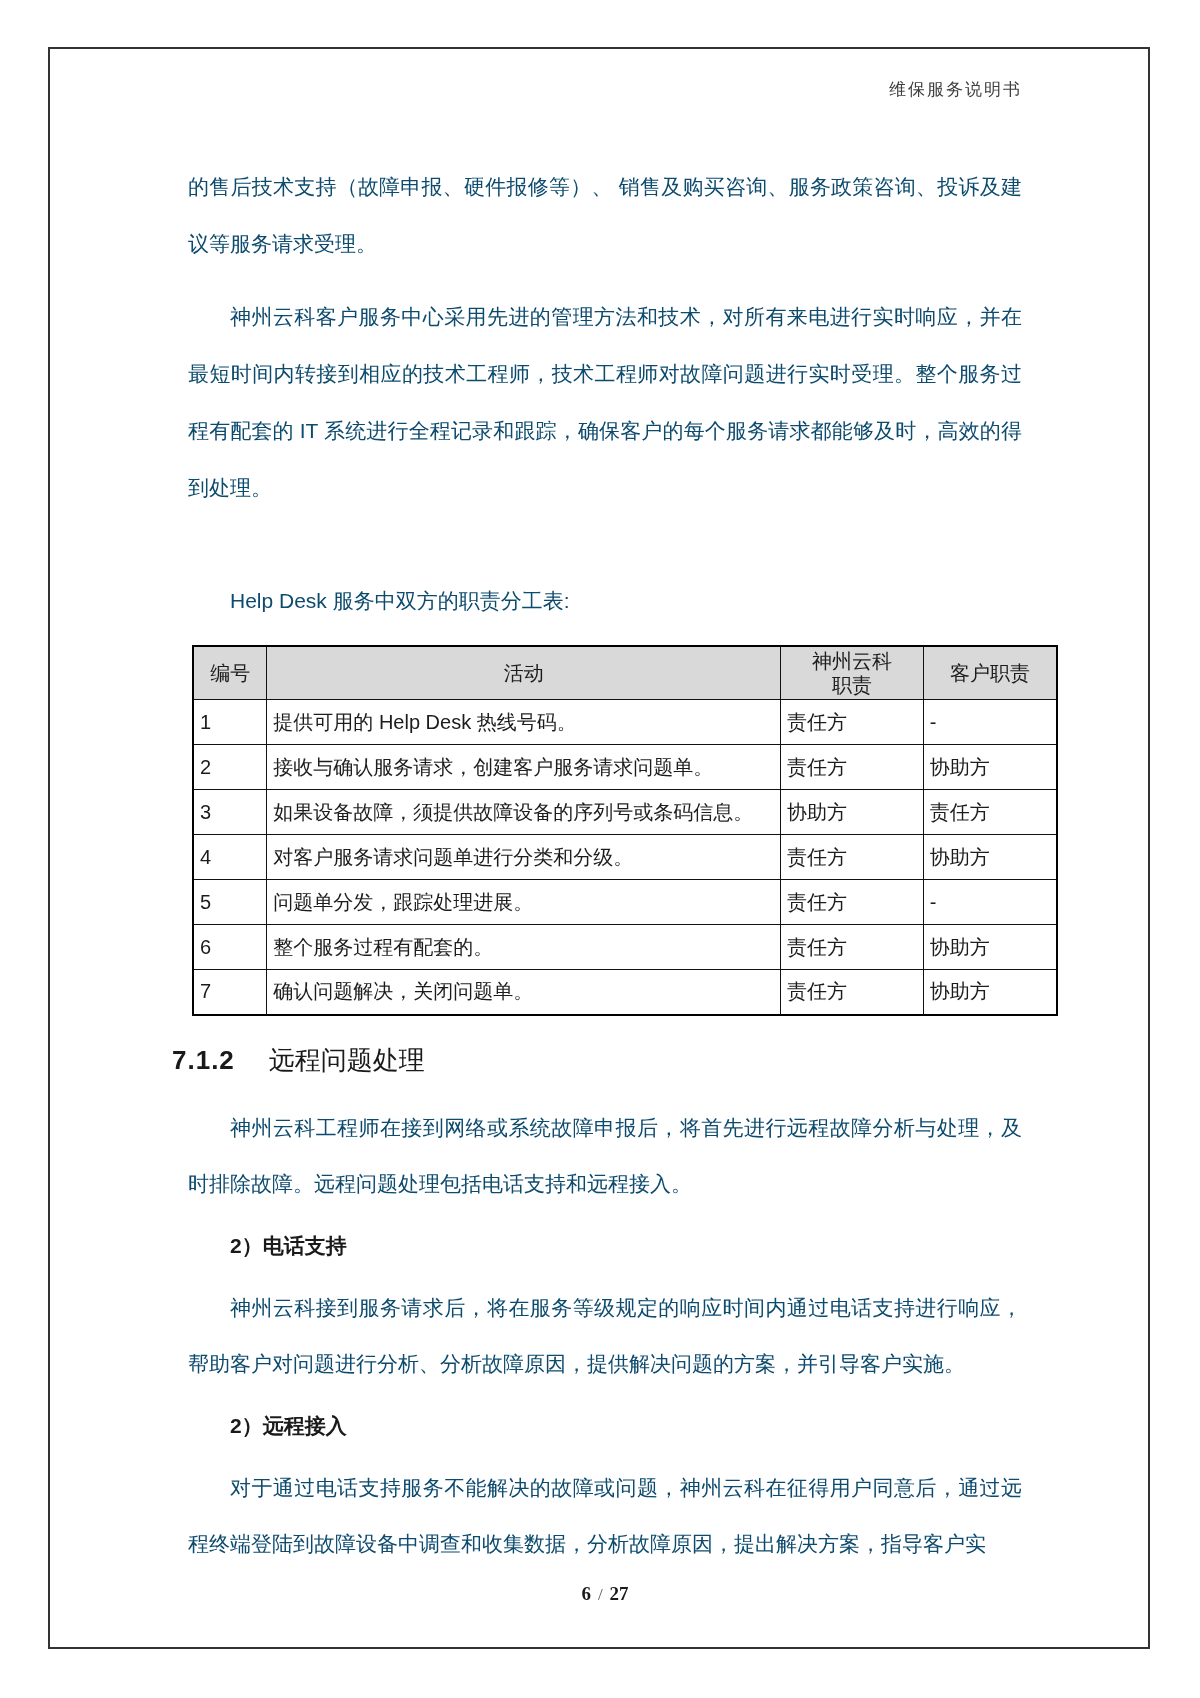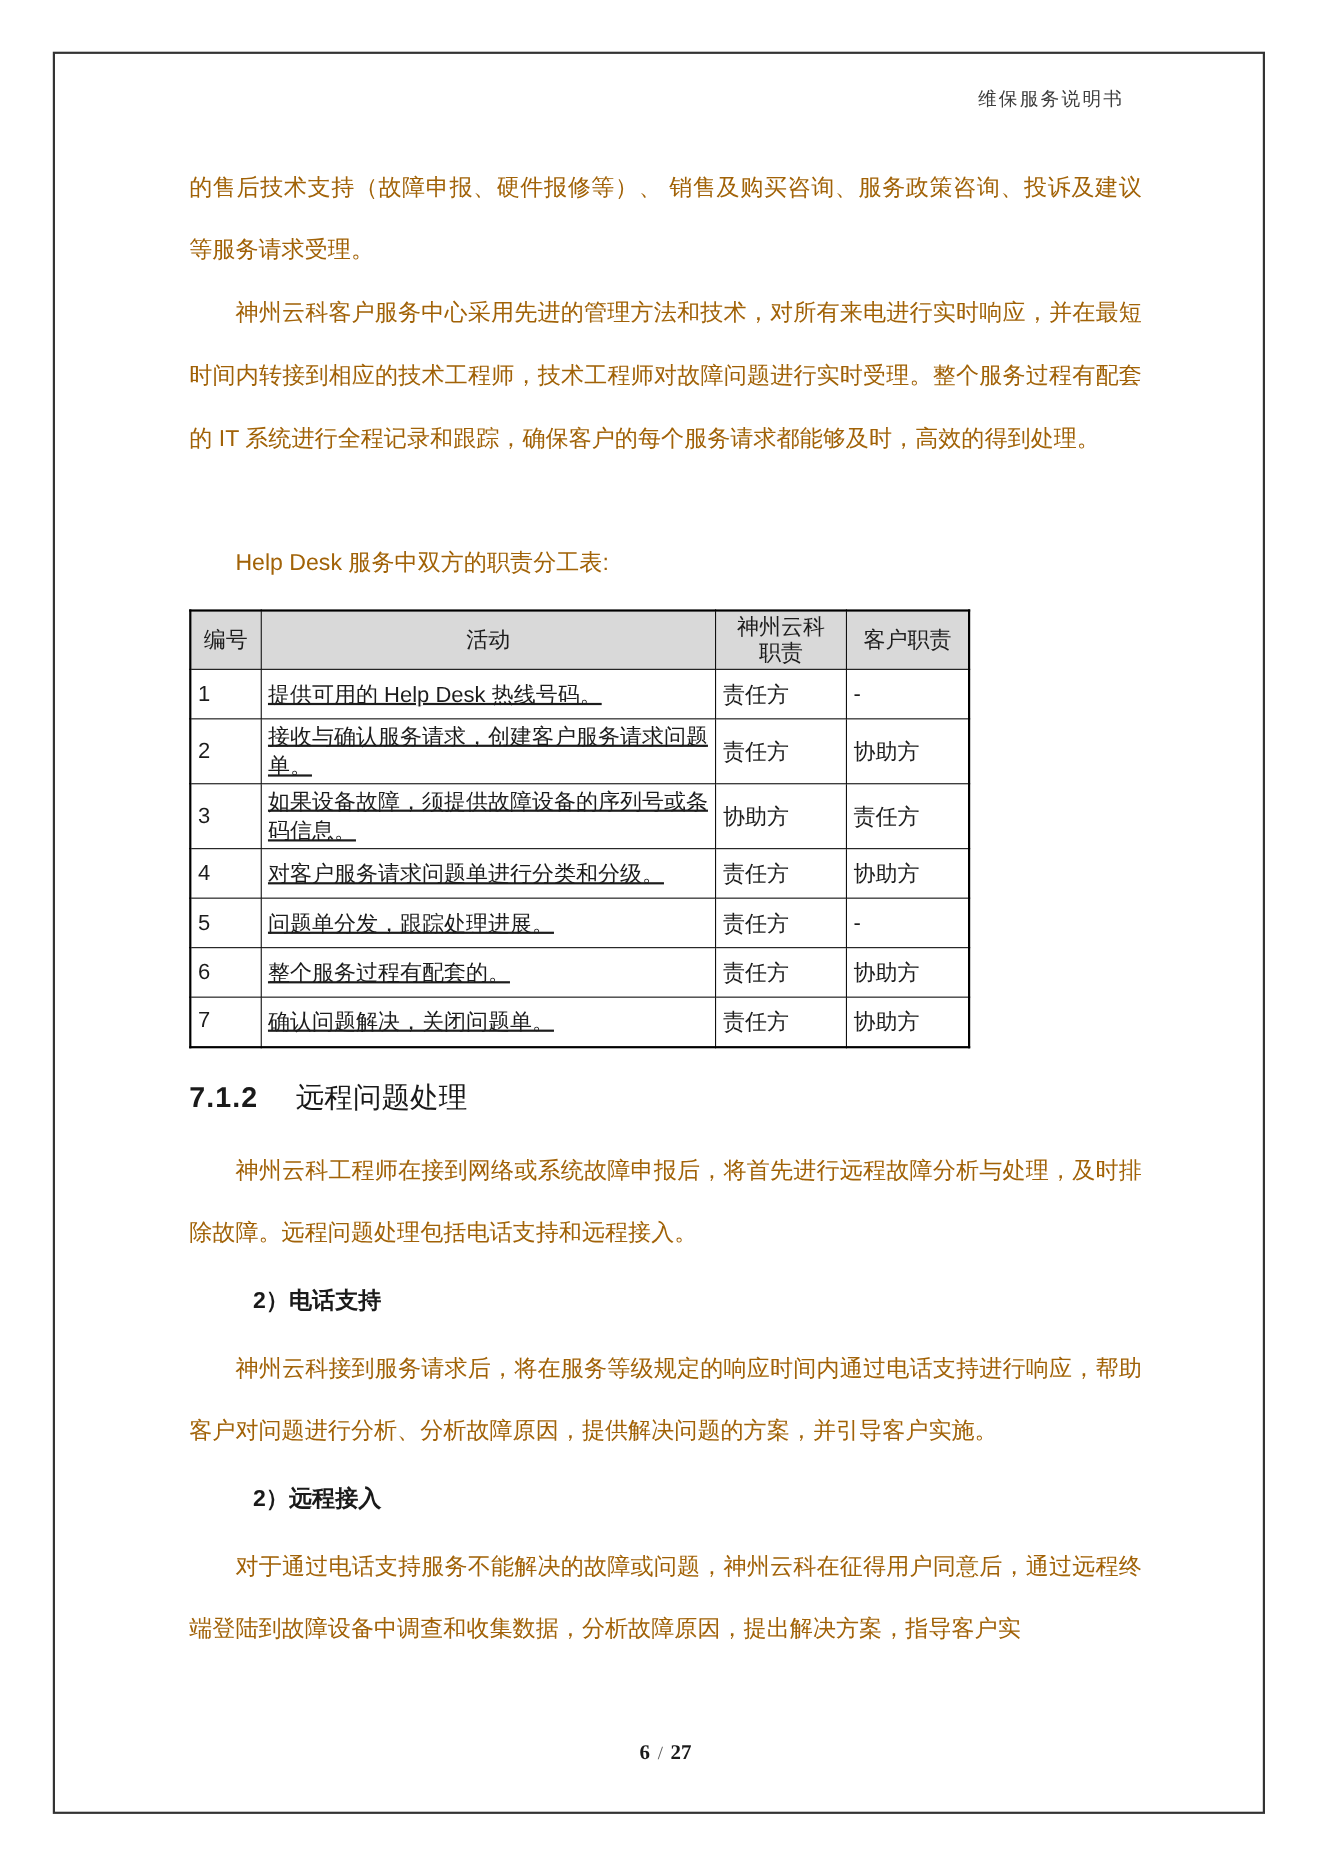--- a/index.html
+++ b/index.html
@@ -27,25 +27,25 @@
     font-size: 17px;
     letter-spacing: 2px;
     color: #3d3d3d;
   }
   .content {
     position: absolute;
     left: 172px; top: 142px;
     width: 866px;
   }
   p.body-text {
-    margin: 0;
+    margin: 16px;
     font-size: 21px;
     line-height: 57px;
     text-align: justify;
-    color: #a16207;
+    color: #0c4a6e;
   }
   p.indent { text-indent: 42px; }
   p.table-caption { margin-top: 56px; }
   p.lower { line-height: 56px; }
   p.p4 { margin-top: 22px; }
   p.after-head { margin-top: 18px; }
   .sub-heading {
     margin: 18px 0 0 0;
     font-size: 21px;
     font-weight: bold;
@@ -59,25 +59,26 @@
     font-weight: 400;
     line-height: 36px;
     color: #1a1a1a;
     display: flex;
     align-items: baseline;
   }
   .section-heading .sec-num { letter-spacing: 1px; font-weight: bold; }
   .section-heading .sec-title { margin-left: 34px; text-align: right; }
   table.resp-table {
     margin-top: 14px;
-    width: 710px;
+    width: 866px;
     border-collapse: collapse;
     border: 2.5px solid #000000;
     font-size: 20px;
     color: #1c1c1c;
+    margin-left: 20px;
   }
   table.resp-table th, table.resp-table td {
     border: 1.5px solid #111111;
   }
   table.resp-table th {
     background: #d9d9d9;
     font-weight: 400;
     text-align: center;
     vertical-align: middle;
     height: 50px;
@@ -85,21 +86,21 @@
     white-space: pre-line;
     padding: 2px 4px;
   }
   table.resp-table td {
     height: 45px;
     vertical-align: middle;
     background: #ffffff;
     padding: 2px 6px;
   }
   td.c-no  { padding-left: 13px; }
-  td.c-act { padding-left: 15px; text-decoration: underline; }
+  td.c-act { padding-left: 15px; }
   td.c-resp{ padding-left: 15px; }
   .footer {
     position: absolute;
     top: 1583px;
     left: 172px;
     width: 866px;
     text-align: center;
     font-family: "Liberation Serif", serif;
     font-size: 19px;
     color: #1a1a1a;

